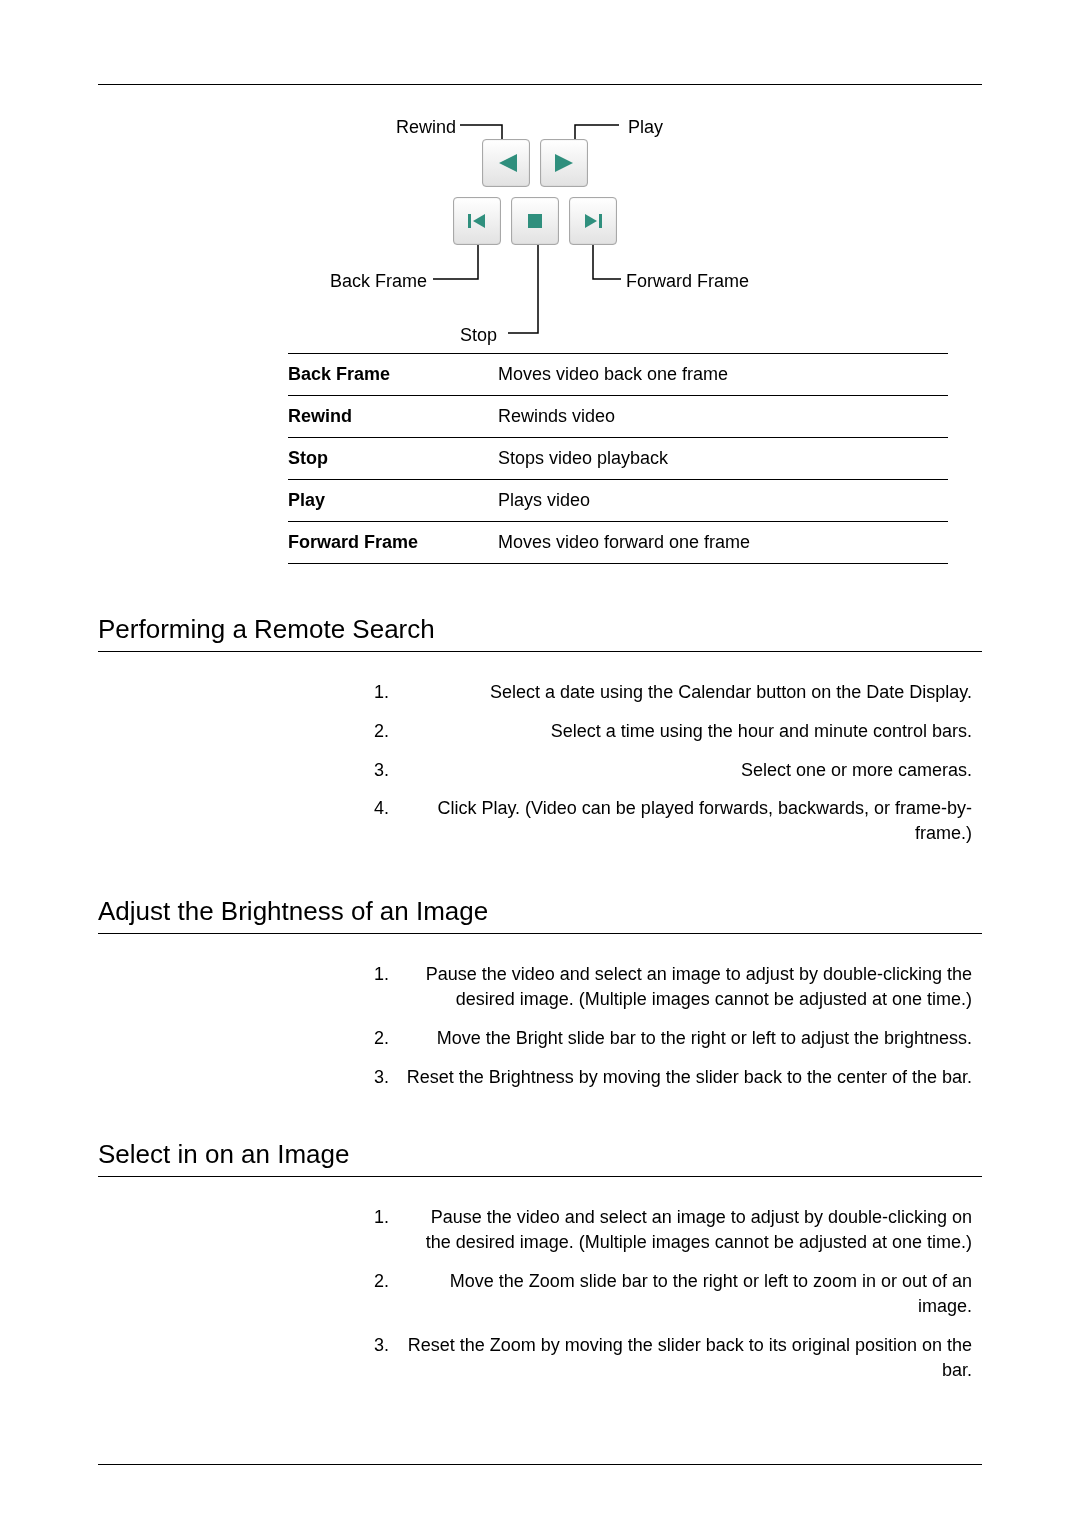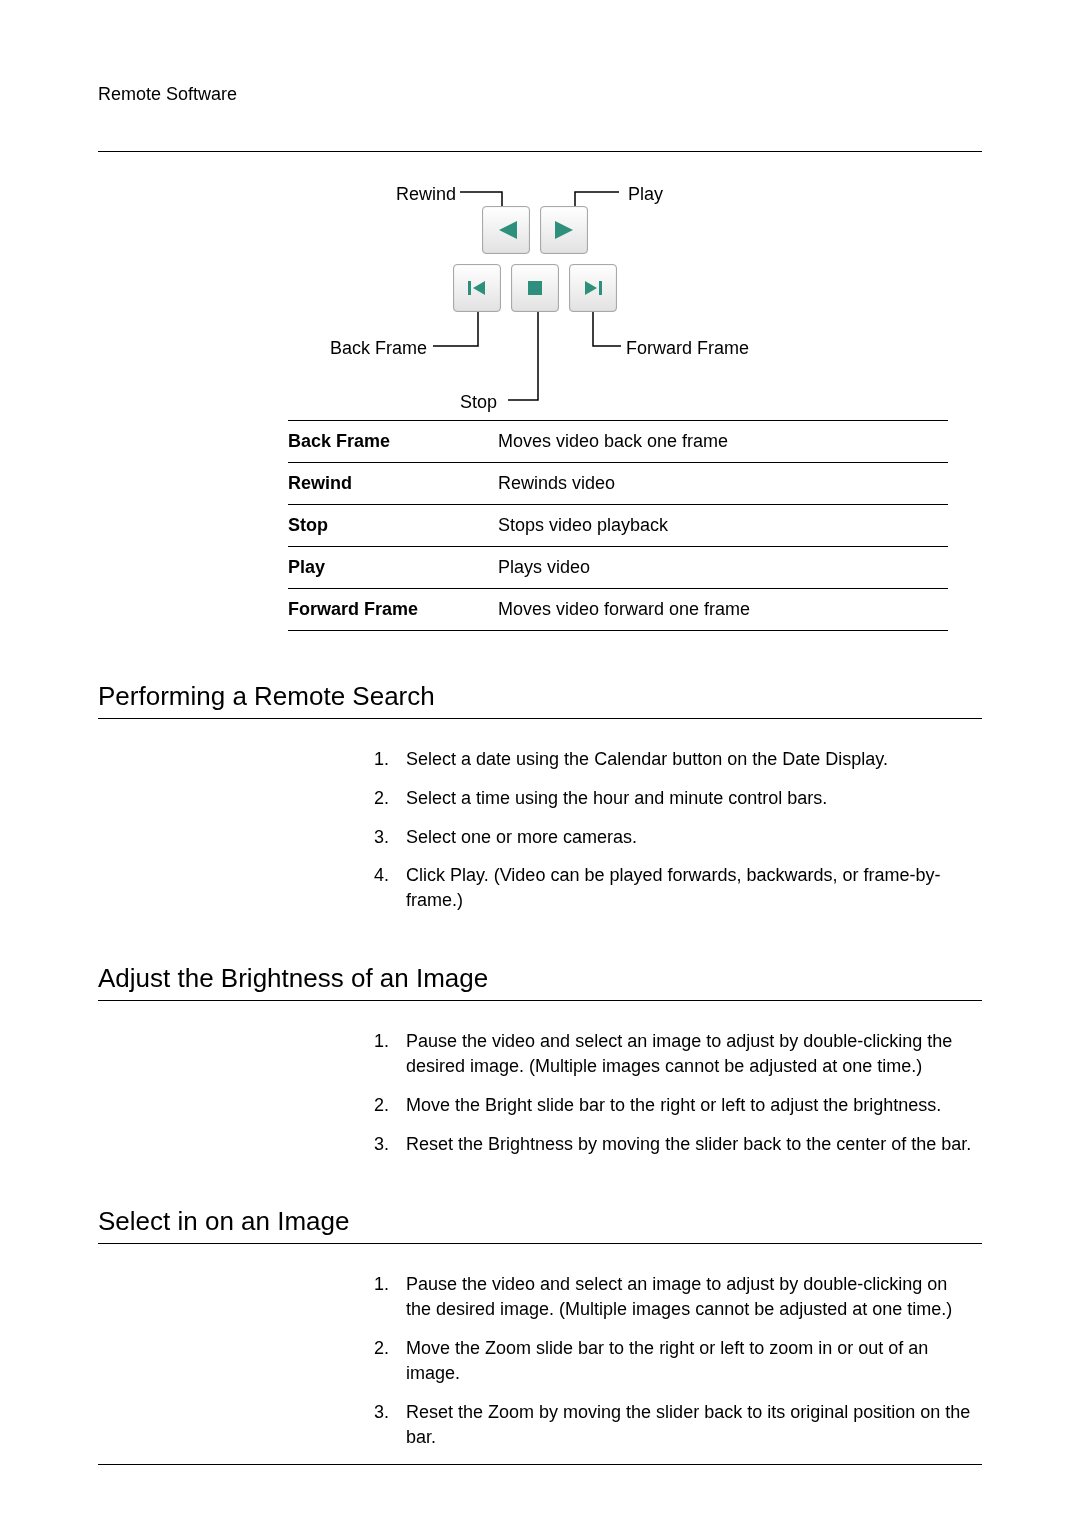--- a/index.html
+++ b/index.html
@@ -85,20 +85,21 @@
   .play-table tr { border-bottom: 1.5px solid #000; }
   .play-table tr:first-child { border-top: 1.5px solid #000; }
   .play-table td.term { width: 210px; font-weight: 700; }
   
   .section-block { margin-top: 50px; }
   ol.doc-list {
     margin: 0 0 0 248px;
     padding: 0 10px 0 48px;
     font-size: 18px;
     line-height: 1.38;
+    text-align: right;
   }
   ol.doc-list li {
     padding-left: 12px;
     margin: 0 0 14px 0;
   }
   .page-number {
     position: absolute;
     left: 100px;
     top: 1541px;
     font-size: 18px;
@@ -110,21 +111,20 @@
     top: 1456px;
     border: none;
     border-top: 1px solid #000;
   }
 </style>
 </head>
 <body>
 
 <div class="page">
 
-  <div class="running-head">Remote Software</div>
 
   <hr class="section-rule">
 
   <div class="diagram-wrap">
     <div class="diagram">
 
       <span class="label" style="left:96px; top:4px;">Rewind</span>
       <span class="label" style="left:328px; top:4px;">Play</span>
       <span class="label" style="left:30px; top:158px;">Back Frame</span>
       <span class="label" style="left:326px; top:158px;">Forward Frame</span>

